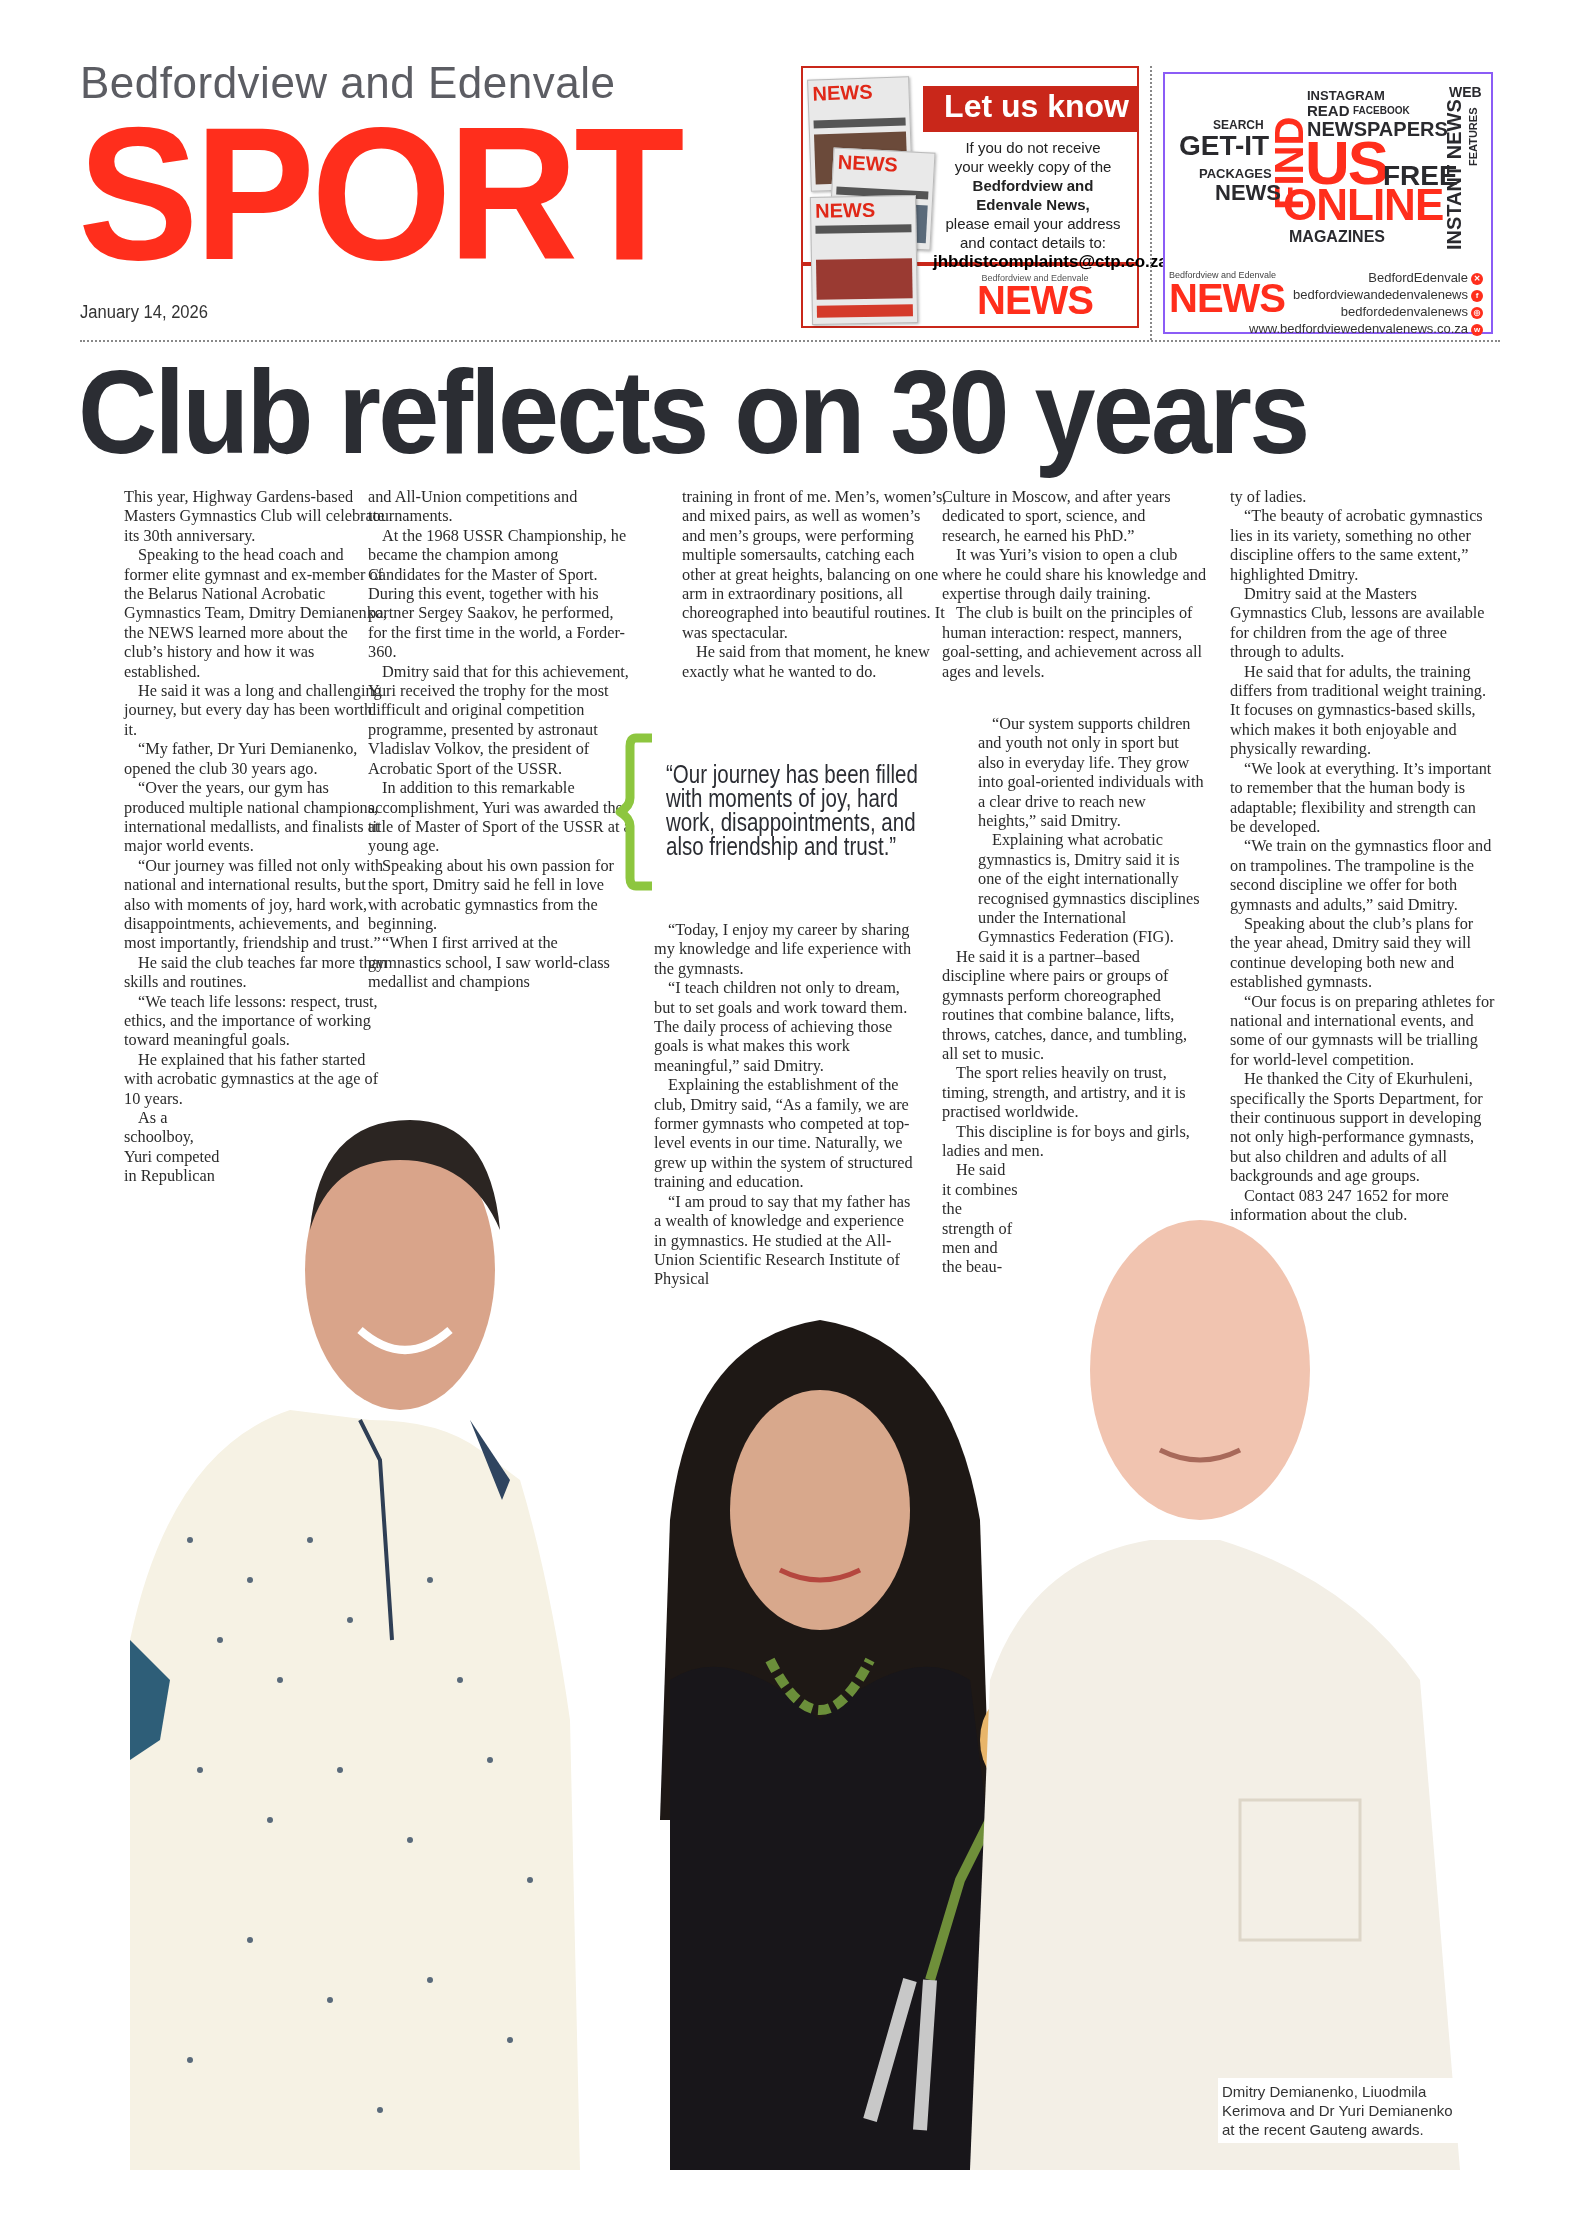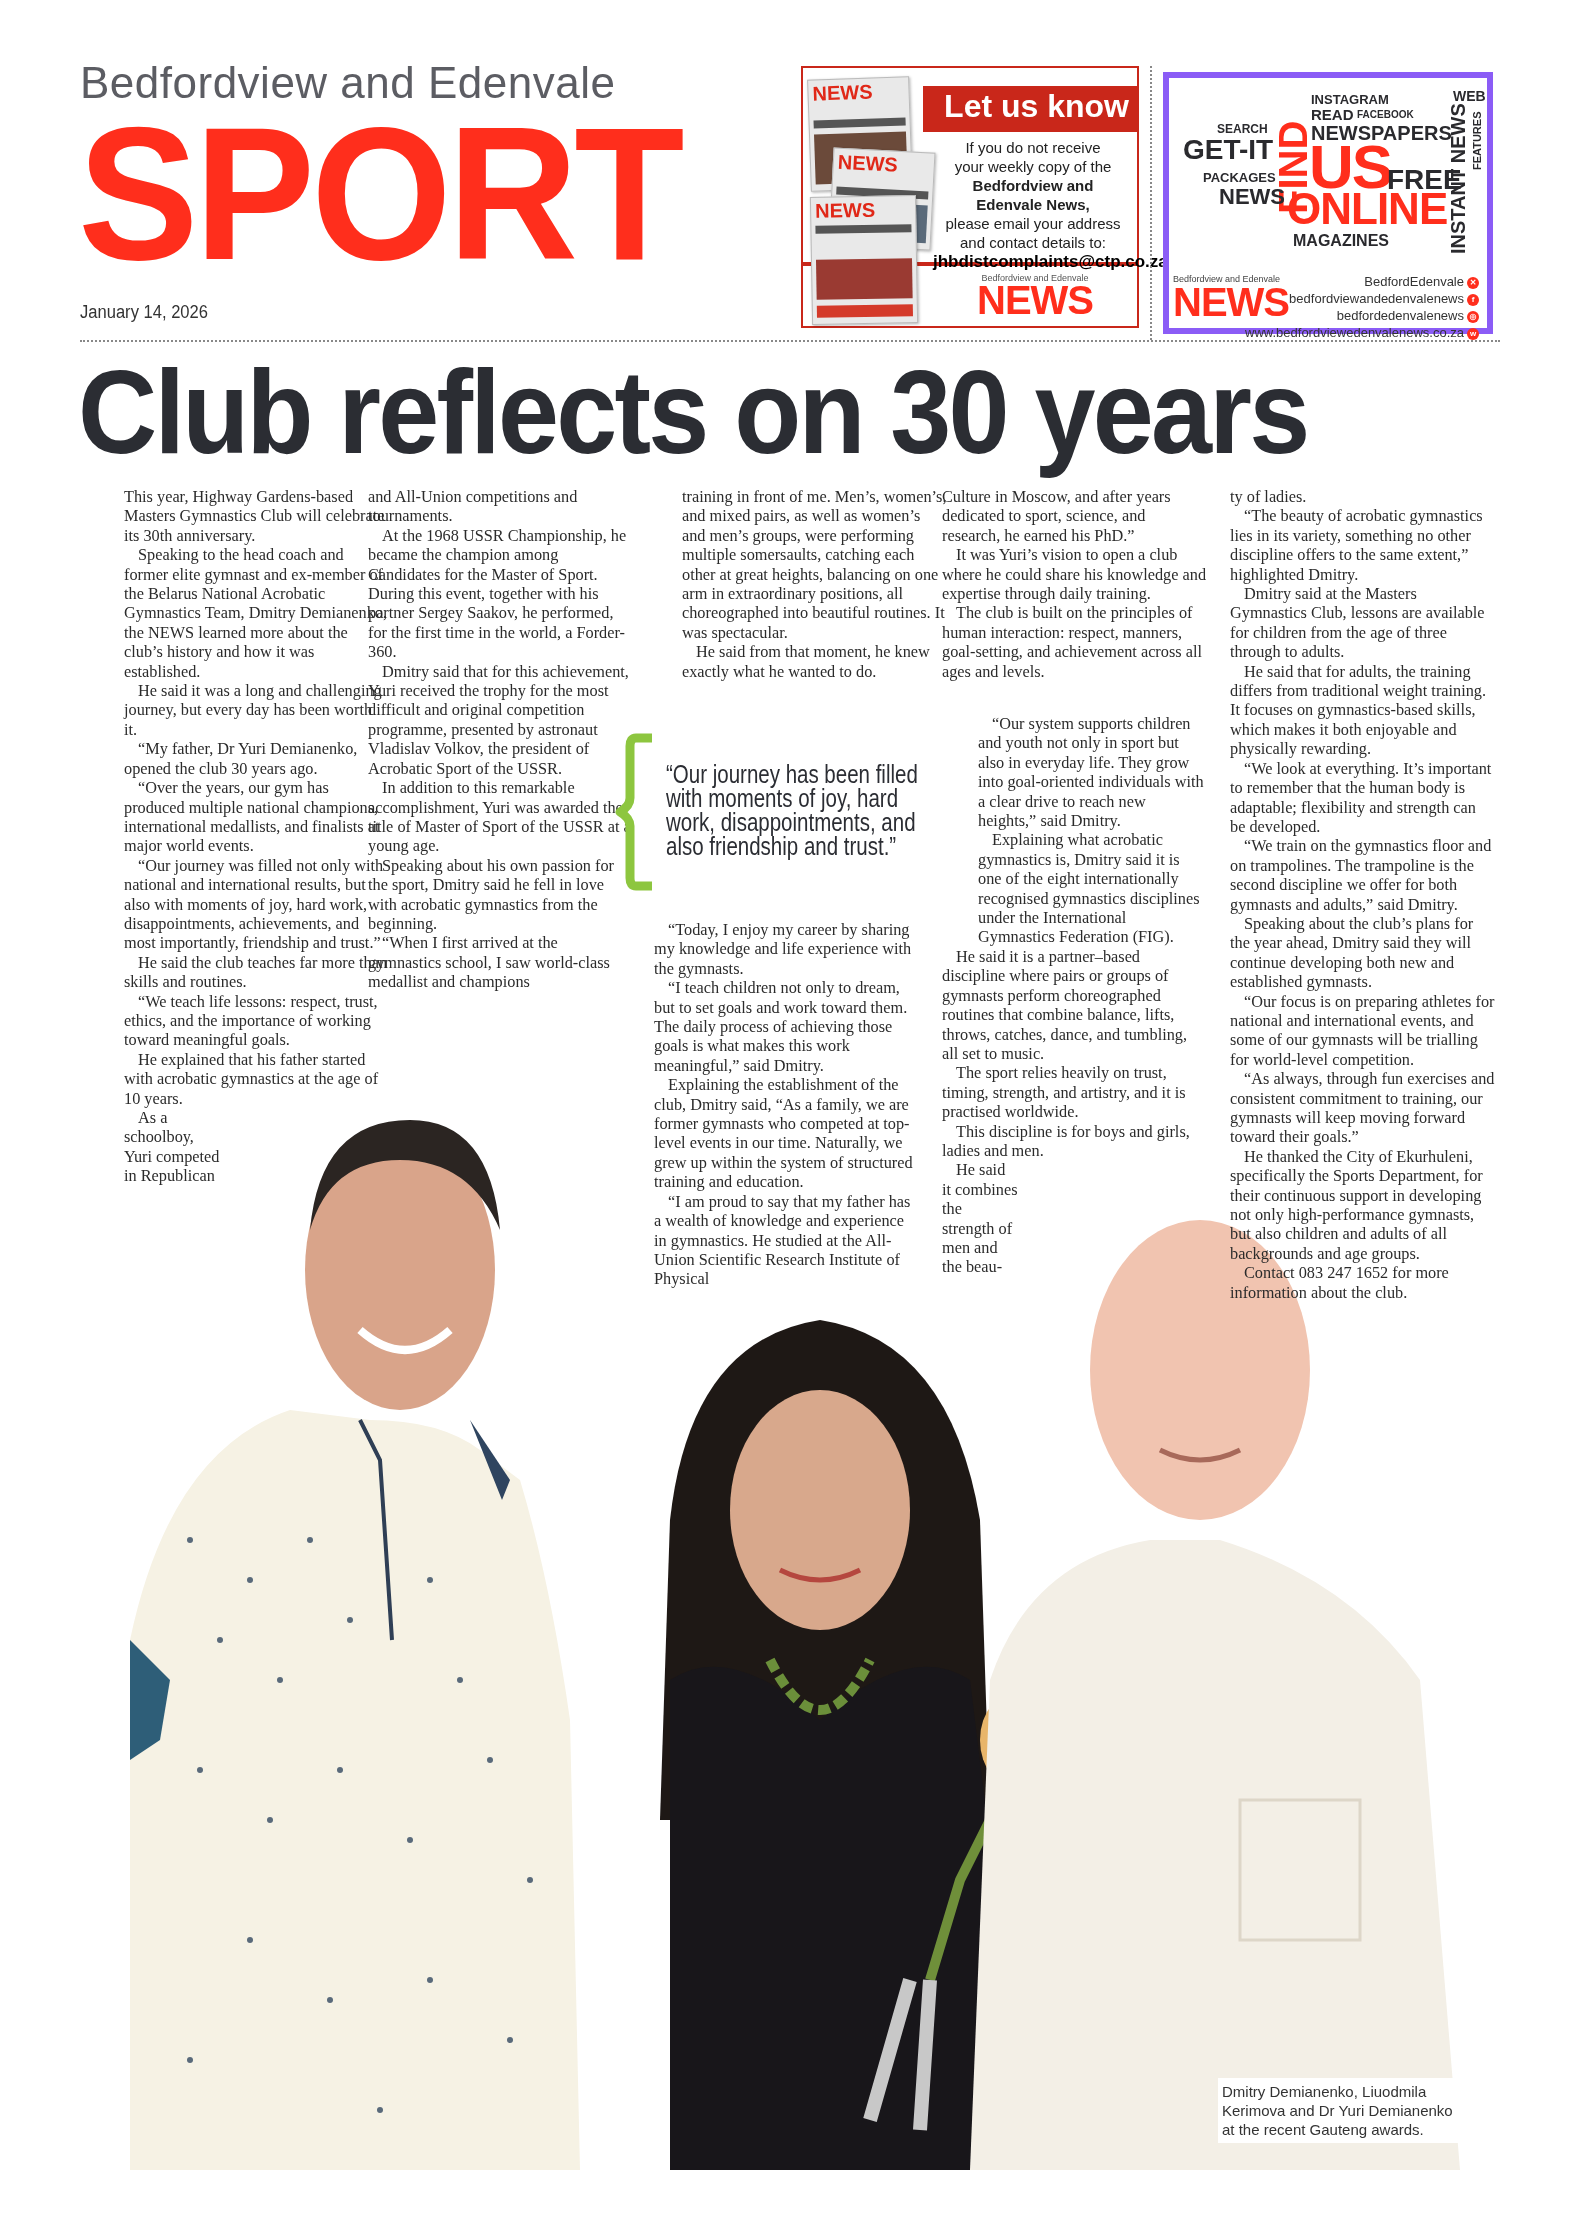--- a/index.html
+++ b/index.html
@@ -18,21 +18,21 @@
   .paper { position:absolute; background:#e9e9e9; border:1px solid #bbb; box-shadow:1px 1px 3px rgba(0,0,0,0.3); }
   .paper .p-head { position:absolute; left:4px; top:2px; font-family:"Liberation Sans", sans-serif; font-weight:900; color:#e02818; font-size:20px; }
   .paper .p-strip { position:absolute; left:4px; right:4px; height:8px; background:#555; }
   .paper .p-img { position:absolute; left:4px; right:4px; background:#7a5a4a; }
   .ad1 .body { position:absolute; left:130px; right:4px; top:70px; text-align:center; font-family:Liberation Sans, sans-serif; font-size:15px; line-height:19px; color:#222; }
   .ad1 .body b { font-weight:bold; }
   .ad1 .email { color:#000000; font-weight:bold; font-size:17px; }
   .ad1 .foot-small { position:absolute; left:130px; right:0; top:205px; text-align:center; font-family:"Liberation Sans", sans-serif; font-size:9px; color:#555; }
   .ad1 .foot-news { position:absolute; left:130px; right:0; top:212px; text-align:center; font-family:"Liberation Sans", sans-serif; font-weight:900; font-size:40px; line-height:40px; color:#ff2e1c; letter-spacing:-1px; }
 
-  .ad2 { position:absolute; left:1163px; top:72px; width:330px; height:262px; border:6px solid #8b5cf6; box-sizing:border-box; background:#fff; font-family:"Liberation Sans", sans-serif; font-weight:bold; color:#2a2a2e; }
+  .ad2 { position:absolute; left:1163px; top:72px; width:330px; height:262px; border:2px solid #8b5cf6; box-sizing:border-box; background:#fff; font-family:"Liberation Sans", sans-serif; font-weight:bold; color:#2a2a2e; }
   .ad2 span { position:absolute; white-space:nowrap; }
   .ad2 .red { color:#ff2e1c; }
   .ad2 .vert { transform:rotate(-90deg); transform-origin:left top; }
   .ad2 .brand-small { font-weight:normal; font-size:9px; color:#444; }
   .ad2 .brand-news { font-weight:900; color:#ff2e1c; font-size:40px; letter-spacing:-1px; }
   .ad2 .social { font-weight:normal; font-size:13px; color:#333; right:8px; text-align:right; }
   .ad2 .dot { display:inline-block; width:12px; height:12px; border-radius:50%; background:#ff2e1c; color:#fff; font-size:8px; line-height:12px; text-align:center; margin-left:3px; vertical-align:middle; font-weight:bold; }
 
   .headline { position:absolute; left:78px; top:352px; font-family:"Liberation Sans", sans-serif; font-weight:900; font-size:118px; line-height:120px; color:#2b2d33; letter-spacing:-3px; white-space:nowrap; transform:scaleX(0.93); transform-origin:left; }
 
@@ -243,21 +243,20 @@
 
 <div class="col col5">
   <p class="first">ty of ladies.</p>
   <p>“The beauty of acrobatic gymnastics lies in its variety, something no other discipline offers to the same extent,” highlighted Dmitry.</p>
   <p>Dmitry said at the Masters Gymnastics Club, lessons are available for children from the age of three through to adults.</p>
   <p>He said that for adults, the training differs from traditional weight training. It focuses on gymnastics-based skills, which makes it both enjoyable and physically rewarding.</p>
   <p>“We look at everything. It’s important to remember that the human body is adaptable; flexibility and strength can be developed.</p>
   <p>“We train on the gymnastics floor and on trampolines. The trampoline is the second discipline we offer for both gymnasts and adults,” said Dmitry.</p>
   <p>Speaking about the club’s plans for the year ahead, Dmitry said they will continue developing both new and established gymnasts.</p>
   <p>“Our focus is on preparing athletes for national and international events, and some of our gymnasts will be trialling for world-level competition.</p>
-  <p>“As always, through fun exercises and consistent commitment to training, our gymnasts will keep moving forward toward their goals.”</p>
   <p>He thanked the City of Ekurhuleni, specifically the Sports Department, for their continuous support in developing not only high-performance gymnasts, but also children and adults of all backgrounds and age groups.</p>
   <p>Contact 083 247 1652 for more information about the club.</p>
 </div>
 
 <div class="caption">
   <div>Dmitry Demianenko, Liuodmila</div>
   <div>Kerimova and Dr Yuri Demianenko</div>
   <div>at the recent Gauteng awards.</div>
 </div>
 

